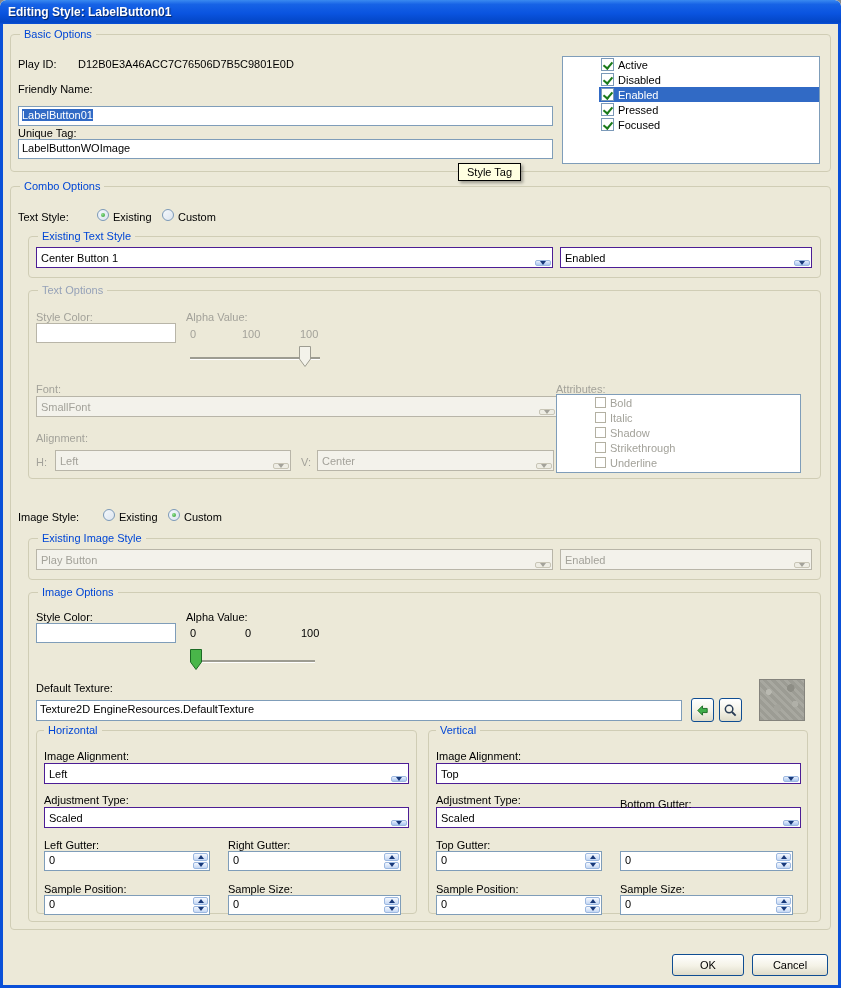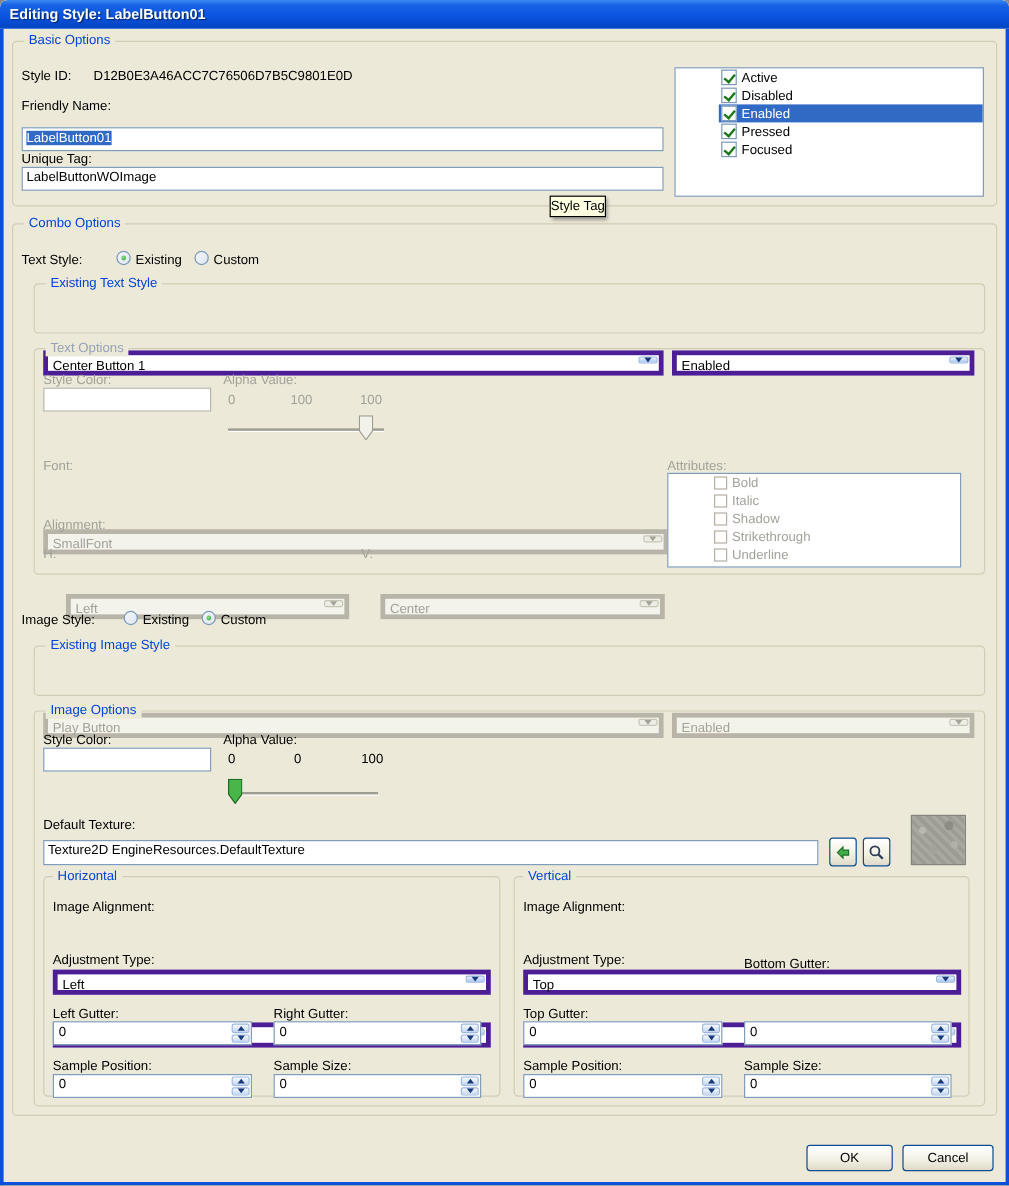--- a/index.html
+++ b/index.html
@@ -21,22 +21,22 @@
   .cap.dis { color:#96a2b8; }
 
   .lb { position:absolute; font-size:11px; line-height:13px; color:#000; white-space:nowrap; }
   .lb.dis { color:#a3a29a; }
 
   .tb { position:absolute; background:#fff; border:1px solid #7f9db9; overflow:hidden; }
   .tb.dis { border-color:#b8b5a8; }
   .tv { display:block; font-size:11px; line-height:17px; padding-left:3px; white-space:nowrap; }
   .hl { background:#316ac5; color:#fff; }
 
-  .combo { position:absolute; display:flex; align-items:flex-start; background:#fff;
-           border:4px solid #4c1d95;margin-top:45px; }
+  .combo { position:absolute; display:flex; align-items:flex-end; background:#fff;
+           border:1px solid #4c1d95; }
   .combo .cv { flex:1; font-size:11px; line-height:18px; padding-left:4px;
                white-space:nowrap; overflow:hidden; }
   .combo .cb { width:16px; margin:1px; background:linear-gradient(180deg,#e9f0fc,#cbdcf7 45%,#a9c7f1);
                border:1px solid #9cb8e0; border-radius:2px; display:flex; align-items:center; justify-content:center; }
   .combo .cb i { width:0; height:0; border:solid transparent; border-width:4px 3px 0; border-top-color:#18397a; }
   .combo.dis { border-color:#b8b5a8; background:#f3f2eb; }
   .combo.dis .cv { color:#a3a29a;border-radius:9px; }
   .combo.dis .cb { background:#eeede4; border-color:#c8c5b6; }
   .combo.dis .cb i { border-top-color:#a3a29a; }
 
@@ -79,36 +79,36 @@
 
   .tex { position:absolute; border:1px solid #84837c;
          background:
           radial-gradient(circle at 20% 30%, #b9b9b1 0 6%, transparent 7%),
           radial-gradient(circle at 70% 20%, #8d8d85 0 8%, transparent 9%),
           radial-gradient(circle at 40% 70%, #a3a39b 0 9%, transparent 10%),
           radial-gradient(circle at 80% 60%, #b0b0a8 0 7%, transparent 8%),
           repeating-linear-gradient(45deg,#9c9c94 0 3px,#a8a8a0 3px 6px); }
 
   .tooltip { position:absolute; z-index:20; background:#ffffe1; border:1px solid #000;
-             font-size:11px; line-height:14px; padding:1px 0; white-space:nowrap;
+             font-size:11px; line-height:14px; padding:1px 8px; white-space:nowrap;
              box-shadow:2px 2px 3px rgba(0,0,0,.35); }
 </style>
 </head>
 <body>
 
 <div class="window">
   <div class="frame"></div>
   <div class="titlebar">
     <span class="title">Editing Style: LabelButton01</span>
   </div>
 
   <div class="grp" style="left:10px;top:34px;width:821px;height:138px"></div>
   <span class="cap" style="left:20px;top:28px">Basic Options</span>
 
-  <span class="lb" style="left:18px;top:58px">Style ID:</span>
+  <span class="lb" style="left:18px;top:58px">Play ID:</span>
   <span class="lb" style="left:78px;top:58px">D12B0E3A46ACC7C76506D7B5C9801E0D</span>
 
   <span class="lb" style="left:18px;top:83px">Friendly Name:</span>
   <div class="tb" style="left:18px;top:106px;width:535px;height:20px">
     <span class="tv"><span class="hl">LabelButton01</span></span>
   </div>
 
   <span class="lb" style="left:18px;top:127px">Unique Tag:</span>
   <div class="tb" style="left:18px;top:139px;width:535px;height:20px">
     <span class="tv">LabelButtonWOImage</span>

